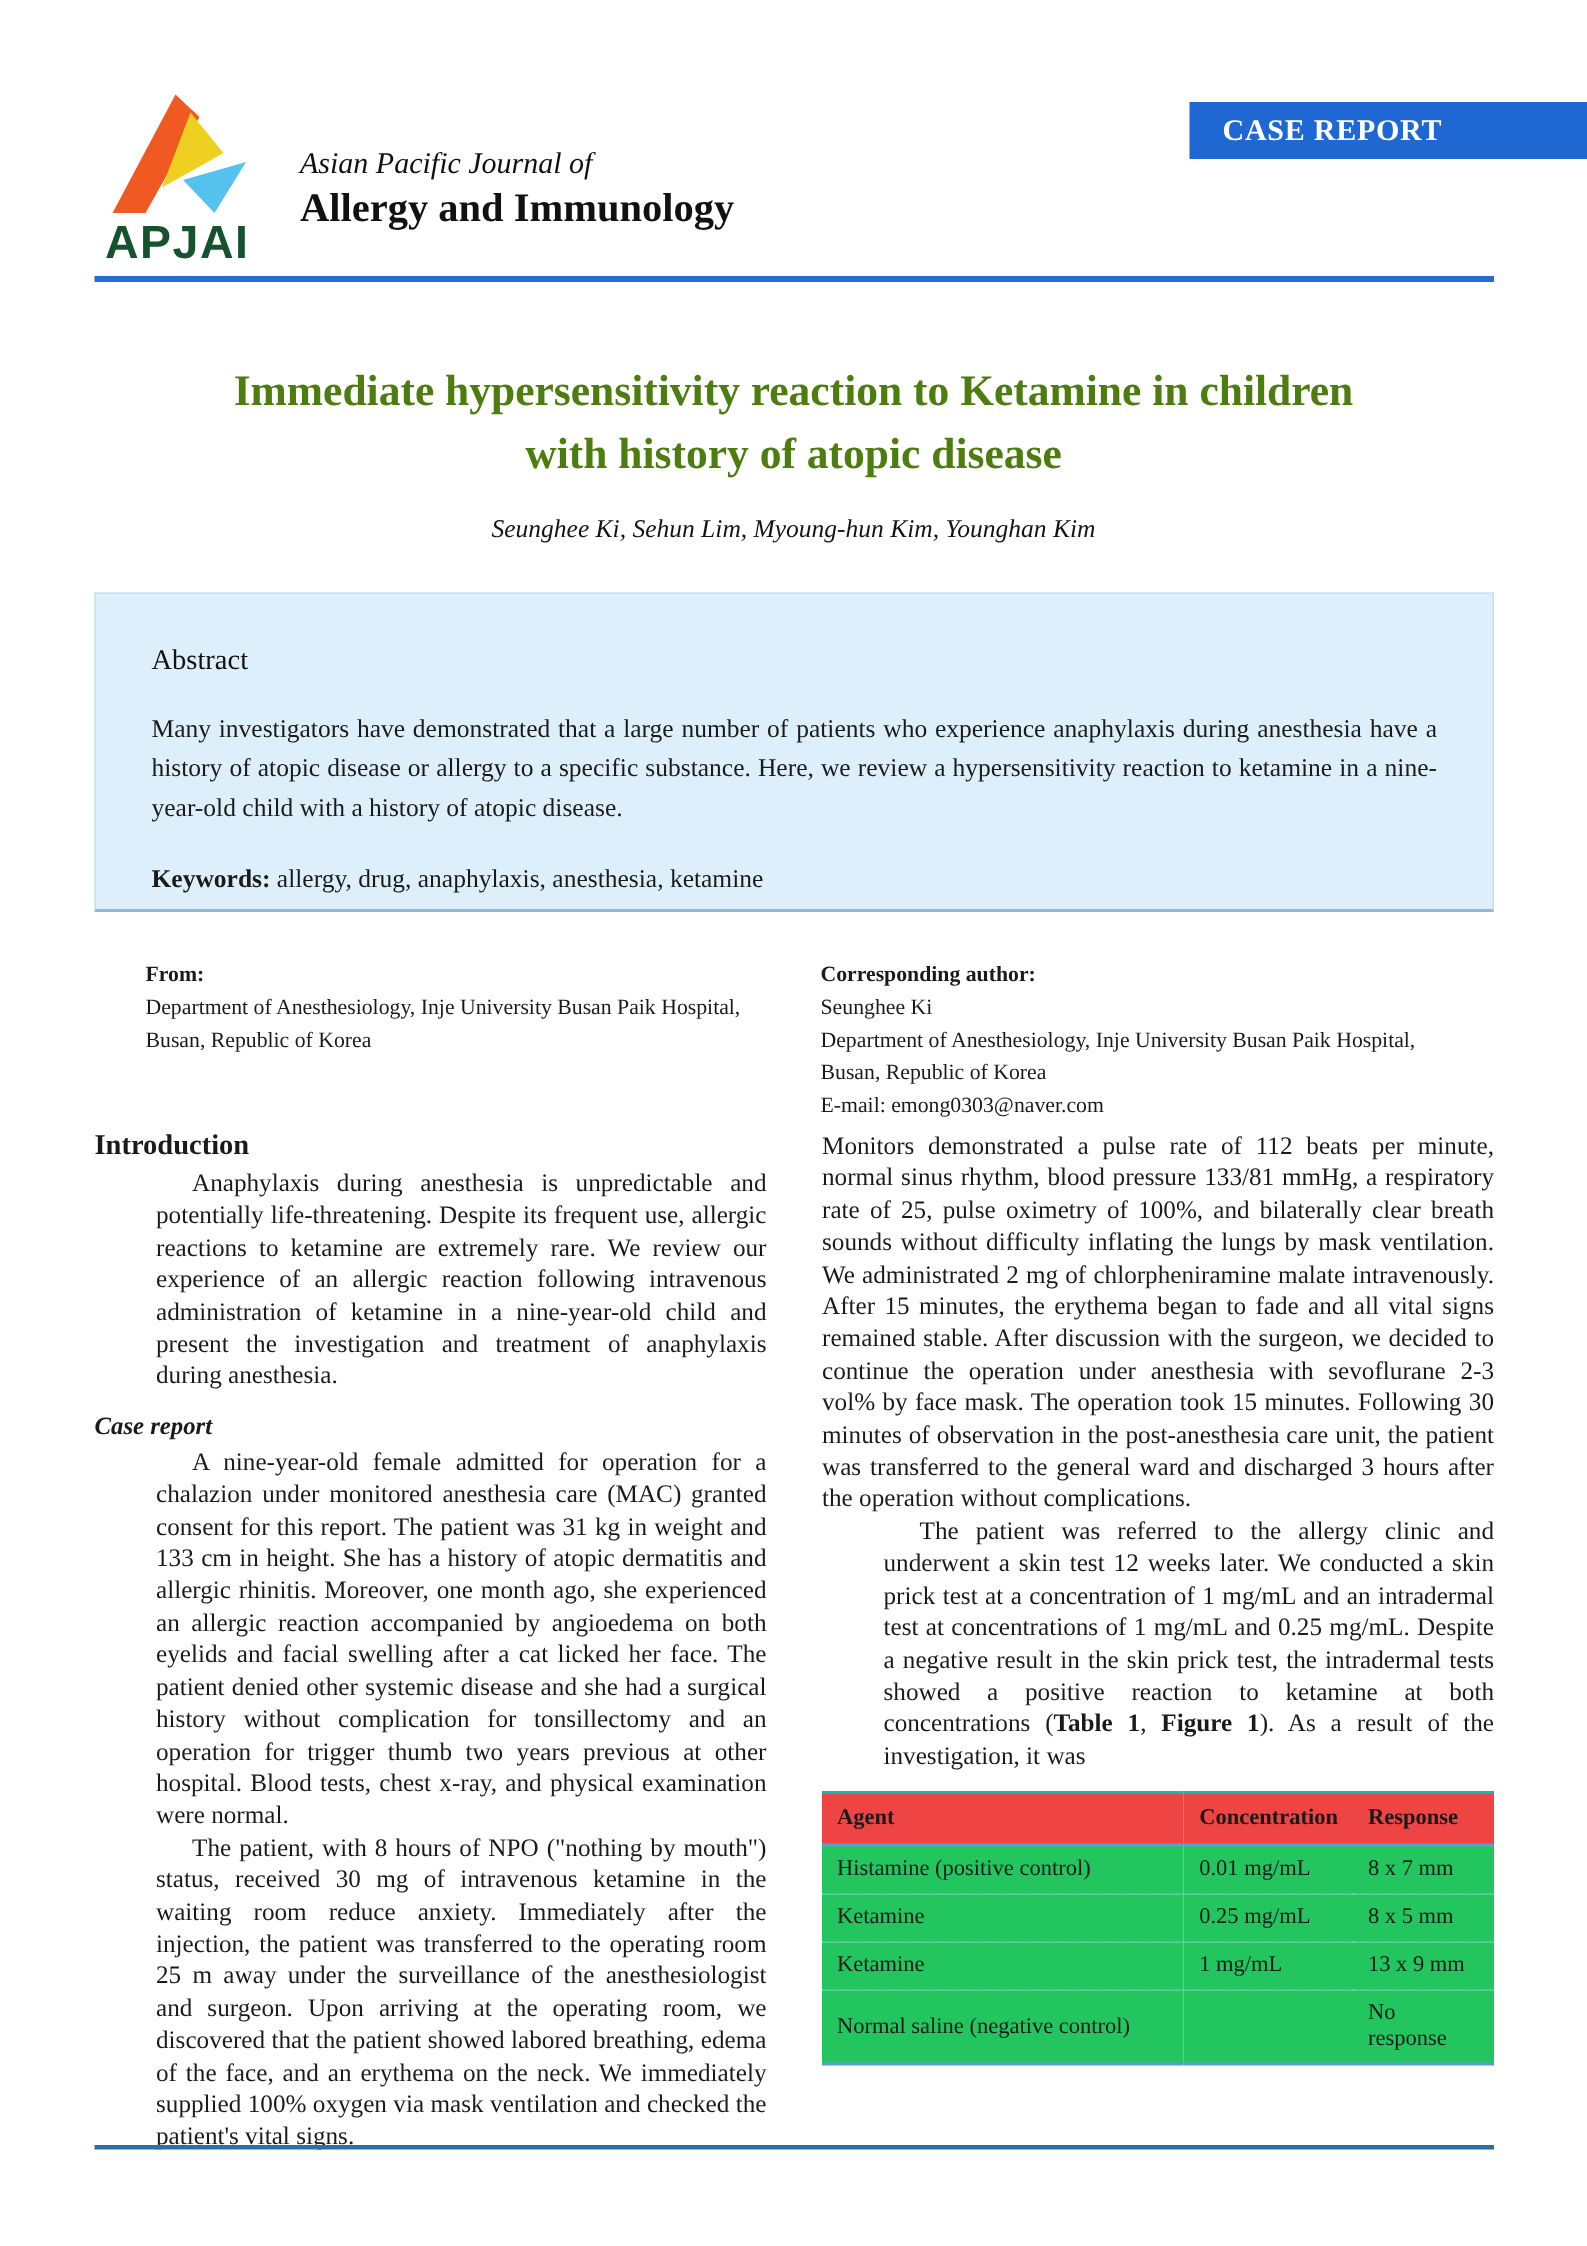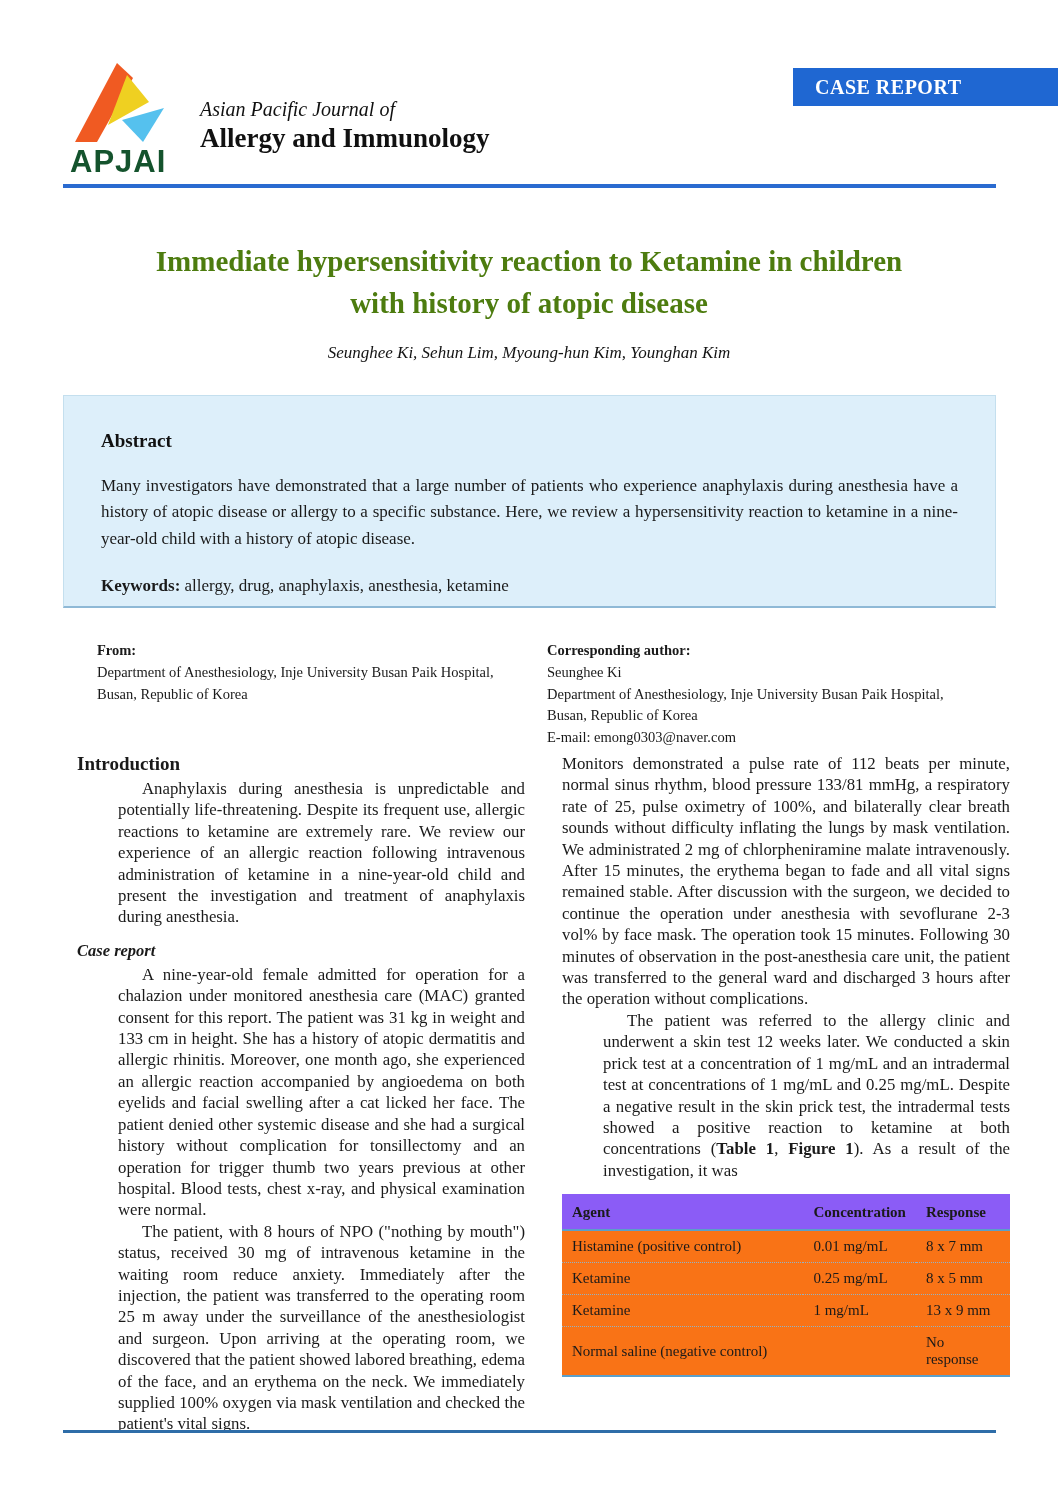--- a/index.html
+++ b/index.html
@@ -30,46 +30,46 @@
   .title { position:absolute; top:240px; left:63px; width:932px; text-align:center;
            color:#4d7c0f; font-weight:bold; font-size:29px; line-height:1.45; }
   .authors { position:absolute; top:343px; left:63px; width:932px; text-align:center;
              font-style:italic; font-size:17px; color:#141414; }
   
   .abstract-box {
     position:absolute; top:395px; left:63px; width:933px; height:213px;
     background:#ddeffa; border:1px solid #c4dfee; border-bottom:2px solid #8fb9d6;
     padding:34px 37px 0 37px;
   }
-  .abstract-heading { font-size:19px; font-weight:bold; color:#111; }
+  .abstract-heading { font-size:19px; font-weight:normal; color:#111; }
   .abstract-body { margin-top:21px; font-size:17px; line-height:1.55; text-align:justify; }
   .abstract-keywords { margin-top:24px; font-size:17px; }
   .kw-label { font-weight:bold; }
   
   .affil { position:absolute; top:640px; left:63px; width:933px; display:flex; font-size:14.5px; line-height:1.5; }
   .affil-from { width:447px; padding-left:34px; }
   .affil-corr { width:449px; margin-left:37px; }
   .affil b { font-weight:bold; }
   
-  .columns { position:absolute; top:753px; left:77px; width:933px; display:flex; }
+  .columns { position:absolute; top:753px; left:63px; width:933px; display:flex; }
   .col-left  { width:448px; }
   .col-right { width:448px; margin-left:37px; }
   .sec-heading { font-size:19px; font-weight:bold; margin-bottom:3px; }
   .sub-heading { font-size:16.5px; font-weight:bold; font-style:italic; margin-top:13px; margin-bottom:3px; }
   .body-p { font-size:16.8px; line-height:21.4px; text-align:justify; }
   .body-p.indent { text-indent:24px;margin-left:41px; }
   
   .table-caption { margin-top:17px; font-size:16px; font-weight:bold; }
   table.t1 { margin-top:13px; width:100%; border-collapse:collapse; font-size:15px; }
   table.t1 th {
-    text-align:left; font-weight:bold; background:#8b5cf6;
-    border-top:2px solid #8b5cf6; border-bottom:2px solid #5b9fc9;
+    text-align:left; font-weight:bold; background:#ef4444;
+    border-top:2px solid #14b8a6; border-bottom:2px solid #5b9fc9;
     padding:8px 10px;
   }
-  table.t1 td { background:#f97316; padding:7px 10px; border-bottom:1px dotted #93b2c4; }
+  table.t1 td { background:#22c55e; padding:7px 10px; border-bottom:1px dotted #93b2c4; }
   table.t1 tr:last-child td { border-bottom:2px solid #5b9fc9; }
   .c-agent { width:54%; } .c-conc { width:25%; } .c-resp { width:21%; }
   
   .footer-rule { position:absolute; top:1430px; left:63px; width:933px; height:3px; background:#2e6da8; }
 </style>
 </head>
 <body>
 
 <div class="page">
 

